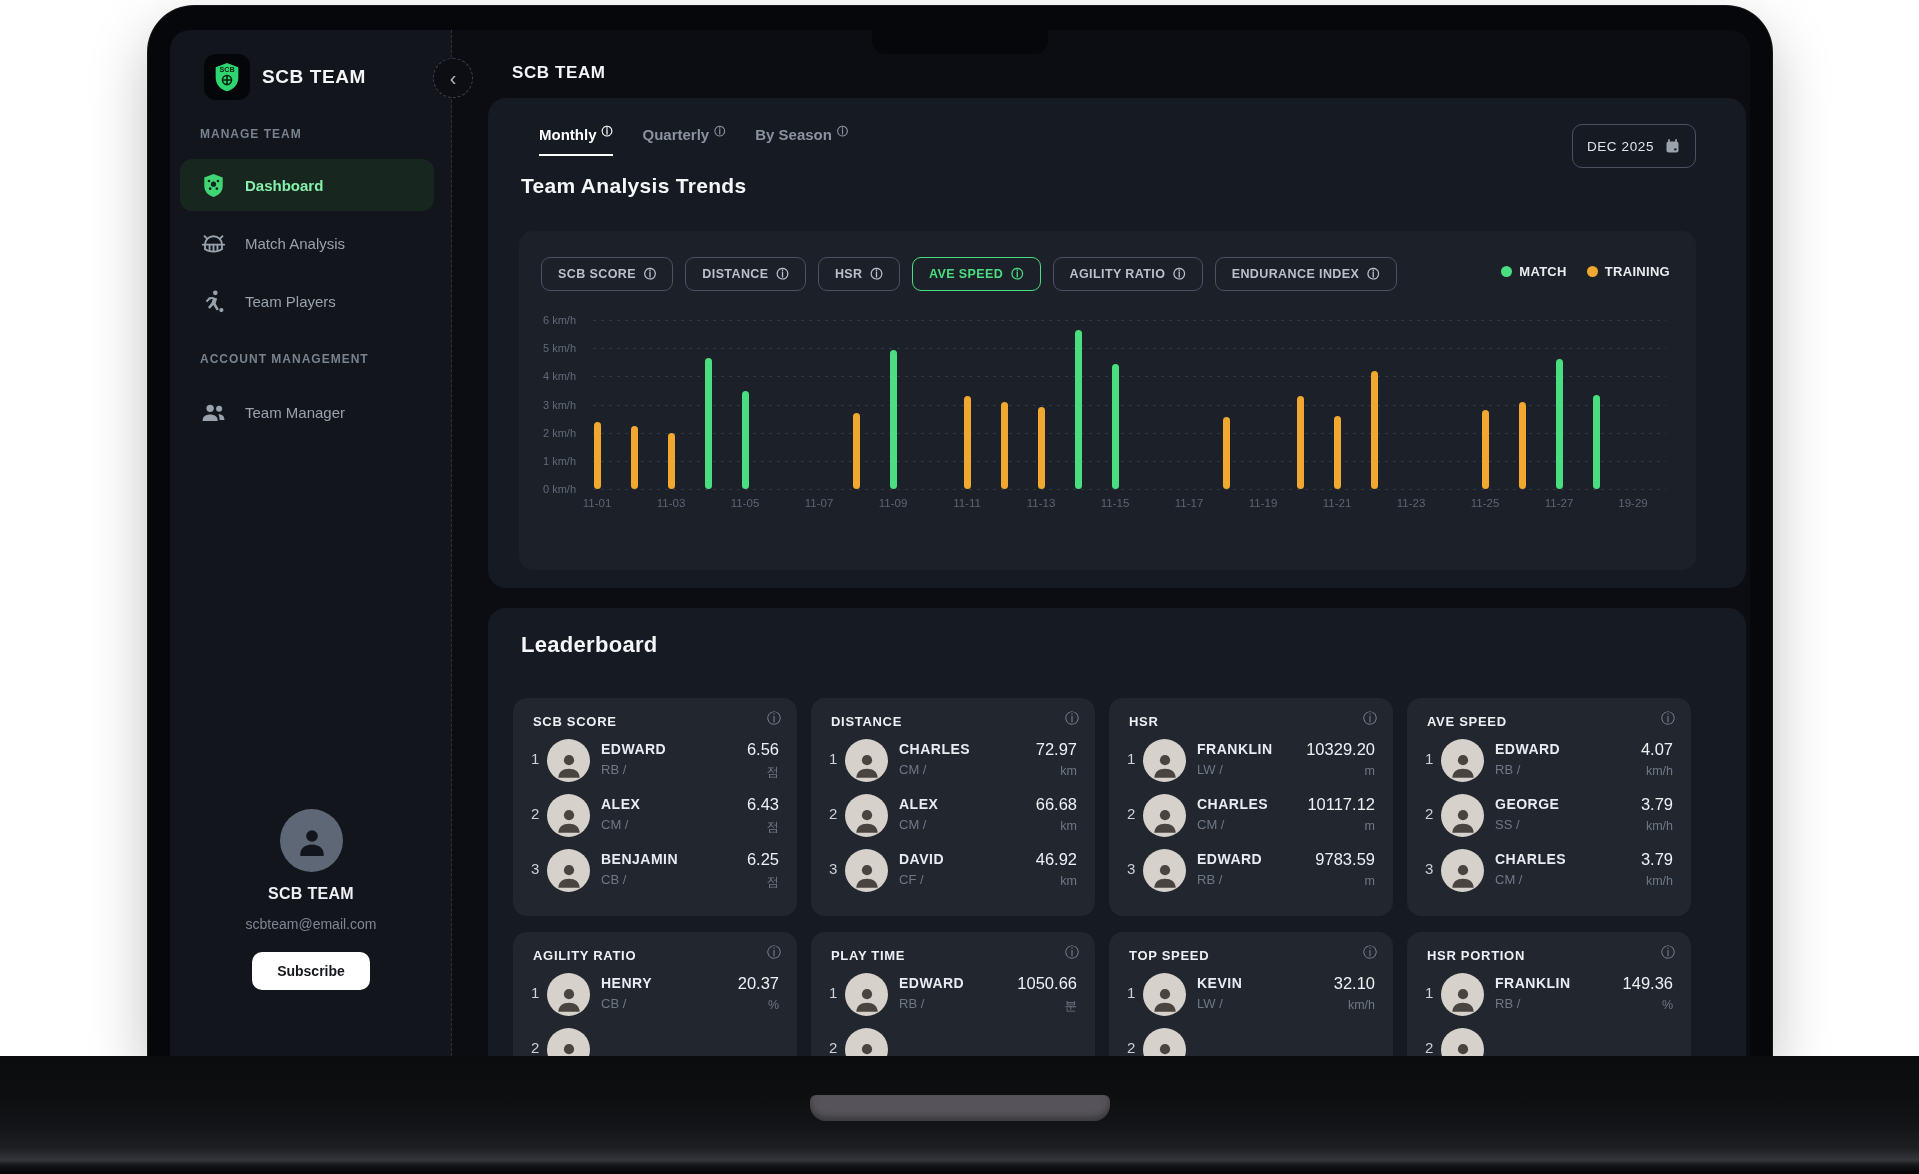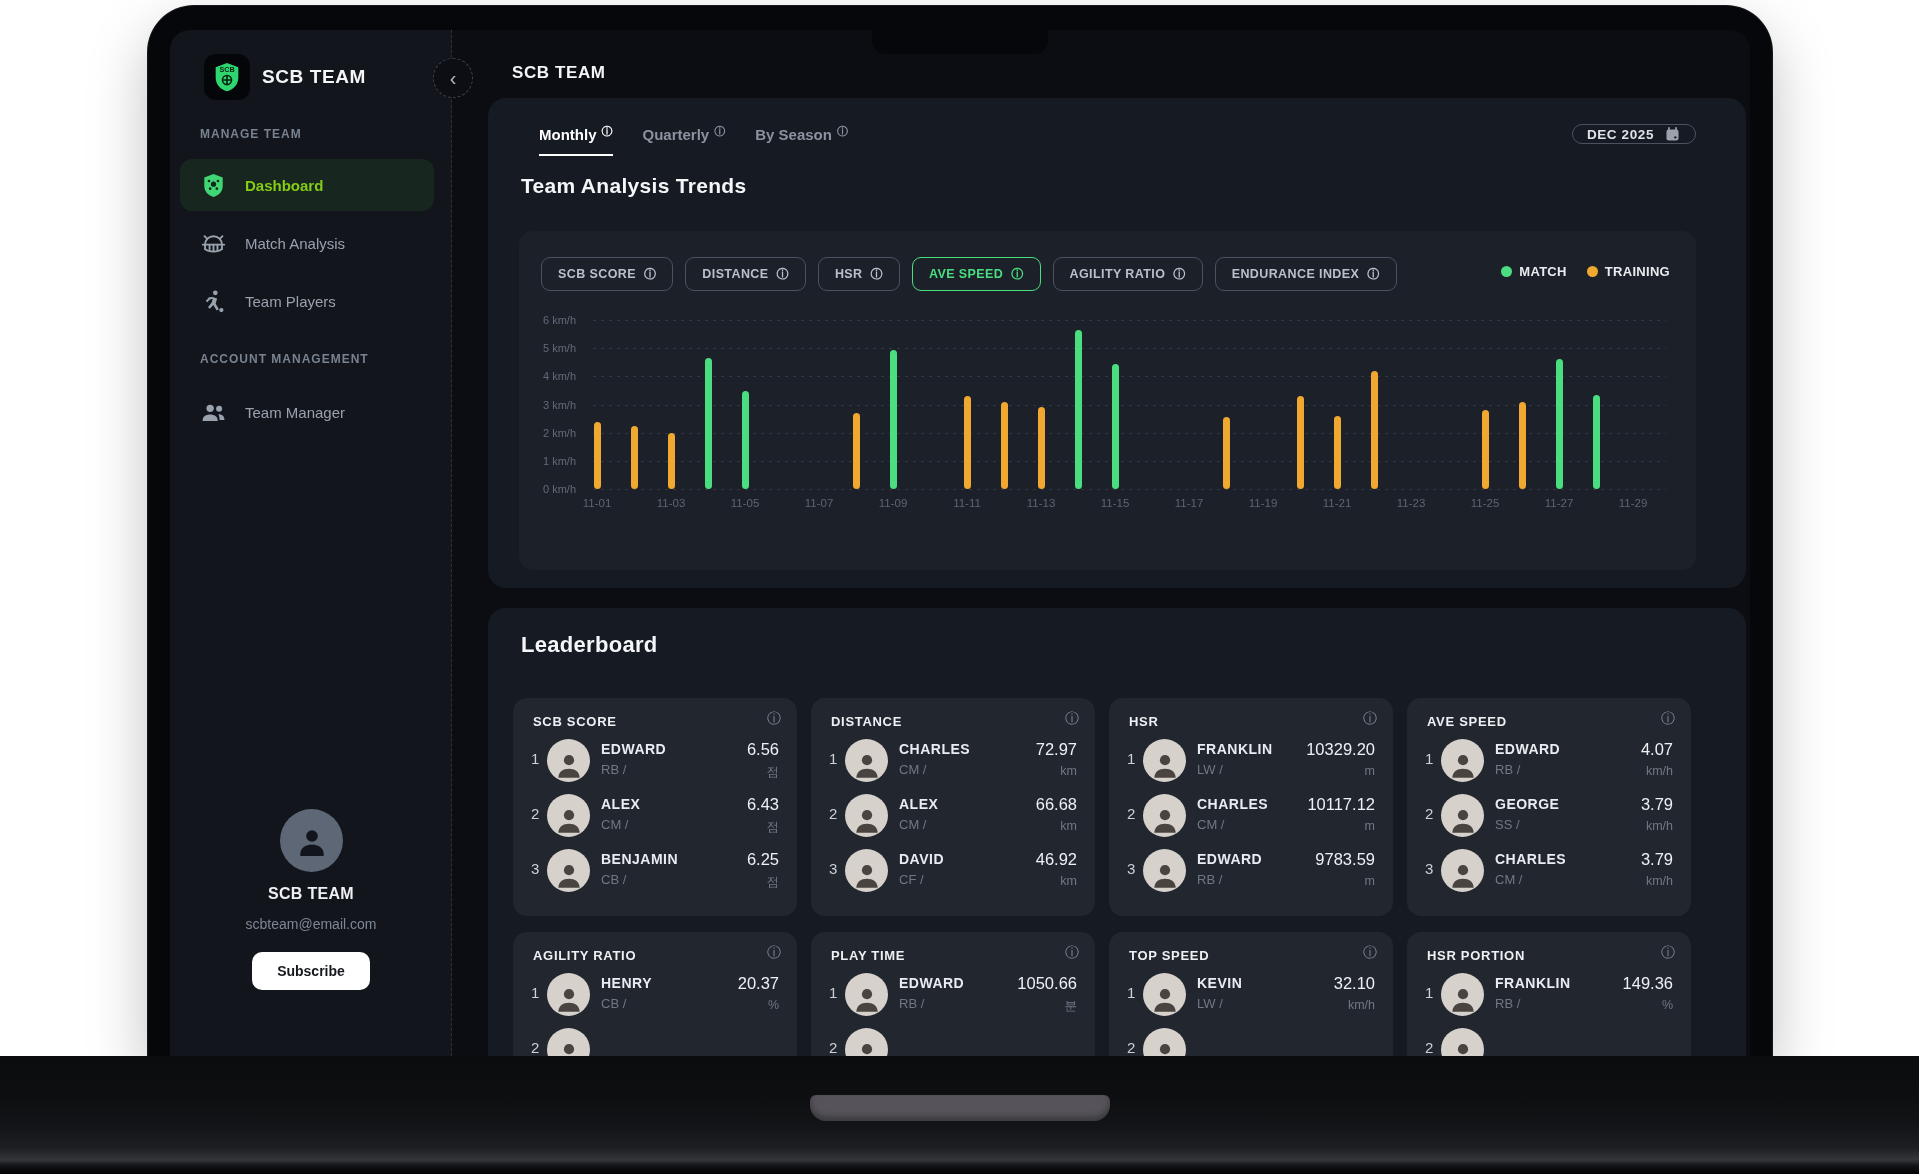--- a/index.html
+++ b/index.html
@@ -13,40 +13,40 @@
   .scoop{position:absolute;left:50%;transform:translateX(-50%);top:39px;width:300px;height:26px;background:#56545a;border-radius:6px 6px 16px 16px;box-shadow:inset 0 -4px 6px rgba(0,0,0,.35);}
 
   
   .sidebar{position:absolute;left:0;top:0;width:282px;height:1026px;background:#12151c;border-right:1px dashed #2c323d;box-sizing:border-box;text-decoration:underline;}
   .logo{position:absolute;left:34px;top:24px;width:46px;height:46px;border-radius:12px;background:#04060a;display:flex;align-items:center;justify-content:center;}
   .logo svg{width:32px;height:32px;}
   .team-name{position:absolute;left:92px;top:36px;color:#f3f5f7;font-size:19px;font-weight:bold;letter-spacing:.6px;}
   .collapse{position:absolute;left:263px;top:28px;width:38px;height:38px;border-radius:50%;border:1px dashed #3a4150;background:#0c0e13;color:#b7bdc7;display:flex;align-items:center;justify-content:center;font-size:20px;line-height:1;cursor:pointer;z-index:5;}
   .navlab{position:absolute;left:30px;color:#79828f;font-size:12px;font-weight:bold;letter-spacing:1px;}
   .nav-item{position:absolute;left:10px;width:254px;height:52px;border-radius:12px;display:flex;align-items:center;gap:18px;padding-left:20px;box-sizing:border-box;color:#99a1ad;font-size:15px;cursor:pointer;}
-  .nav-item.active{background:#17261e;color:#84cc16;font-weight:bold;}
+  .nav-item.active{background:#17261e;color:#86efac;font-weight:bold;}
   .nicon{width:27px;height:27px;display:flex;align-items:center;justify-content:center;flex:0 0 27px;}
   .nicon svg{width:100%;height:100%;}
   .profile-avatar{position:absolute;left:110px;top:779px;width:63px;height:63px;border-radius:50%;background:#5d6775;display:flex;align-items:center;justify-content:center;}
   .profile-avatar svg{width:40px;height:40px;}
   .profile-name{position:absolute;left:0;top:855px;width:282px;text-align:center;color:#eef0f3;font-size:16px;font-weight:bold;letter-spacing:.3px;}
   .profile-email{position:absolute;left:0;top:886px;width:282px;text-align:center;color:#7d8794;font-size:14px;}
   .subscribe{position:absolute;left:82px;top:922px;width:118px;height:38px;border-radius:10px;background:#ffffff;border:none;color:#14171c;font-size:14px;font-weight:bold;cursor:pointer;font-family:inherit;}
 
   
   .main-title{position:absolute;left:342px;top:33px;color:#f2f4f7;font-size:17px;font-weight:bold;letter-spacing:.6px;}
   .panel{position:absolute;background:#161a22;border-radius:18px;}
   .panel.trends{left:318px;top:68px;width:1258px;height:490px;}
   .panel.board{left:318px;top:578px;width:1258px;height:478px;}
 
   .tabs{position:absolute;left:51px;top:28px;display:flex;gap:30px;text-align:right;}
   .tab{display:flex;align-items:flex-start;gap:5px;color:#8b93a0;font-size:15px;font-weight:bold;padding-bottom:11px;cursor:pointer;}
   .tab .info{font-size:11px;margin-top:-2px;}
   .tab.active{color:#ffffff;border-bottom:2px solid #ffffff;}
-  .date-btn{position:absolute;right:50px;top:26px;height:20px;display:flex;align-items:center;gap:10px;padding:0 14px;border:1px solid #4a5262;border-radius:10px;background:transparent;color:#dfe3e8;font-size:13.5px;font-weight:bold;letter-spacing:.6px;cursor:pointer;font-family:inherit;}
+  .date-btn{position:absolute;right:50px;top:26px;height:44px;display:flex;align-items:center;gap:10px;padding:0 14px;border:1px solid #4a5262;border-radius:10px;background:transparent;color:#dfe3e8;font-size:13.5px;font-weight:normal;letter-spacing:.6px;cursor:pointer;font-family:inherit;}
   .date-btn svg{width:17px;height:17px;}
   .trends-title{position:absolute;left:33px;top:76px;color:#f4f6f8;font-size:21px;font-weight:bold;letter-spacing:.3px;}
 
   .chart-card{position:absolute;left:31px;top:133px;width:1177px;height:339px;background:#1b2029;border-radius:14px;}
   .pills{position:absolute;left:22px;top:26px;display:flex;gap:12px;}
   .pill{display:flex;align-items:center;gap:8px;height:34px;padding:0 16px;border:1px solid #4a5262;border-radius:9px;background:transparent;color:#bac0cb;font-size:12.5px;font-weight:bold;letter-spacing:.4px;cursor:pointer;font-family:inherit;}
   .pill.active{border-color:#4ade80;color:#4ade80;}
   .pill .info{font-size:12px;}
   .legend{position:absolute;right:26px;top:33px;display:flex;gap:20px;align-items:center;}
   .legend-item{display:flex;align-items:center;gap:7px;}
@@ -260,21 +260,21 @@
             <div class="xlab" style="left: 374px;">11-09</div>
             <div class="xlab" style="left: 448px;">11-11</div>
             <div class="xlab" style="left: 522px;">11-13</div>
             <div class="xlab" style="left: 596px;">11-15</div>
             <div class="xlab" style="left: 670px;">11-17</div>
             <div class="xlab" style="left: 744px;">11-19</div>
             <div class="xlab" style="left: 818px;">11-21</div>
             <div class="xlab" style="left: 892px;">11-23</div>
             <div class="xlab" style="left: 966px;">11-25</div>
             <div class="xlab" style="left: 1040px;">11-27</div>
-            <div class="xlab" style="left: 1114px;">11-29</div>
+            <div class="xlab" style="left: 1114px;">19-29</div>
           </div>
       </div>
     </section>
 
     <section class="panel board">
       <div class="board-title">Leaderboard</div>
       <div id="cards-root">
           <div class="card" style="left: 25px; top: 90px;">
             <div class="card-title">SCB SCORE</div>
             <div class="card-info">ⓘ</div>

